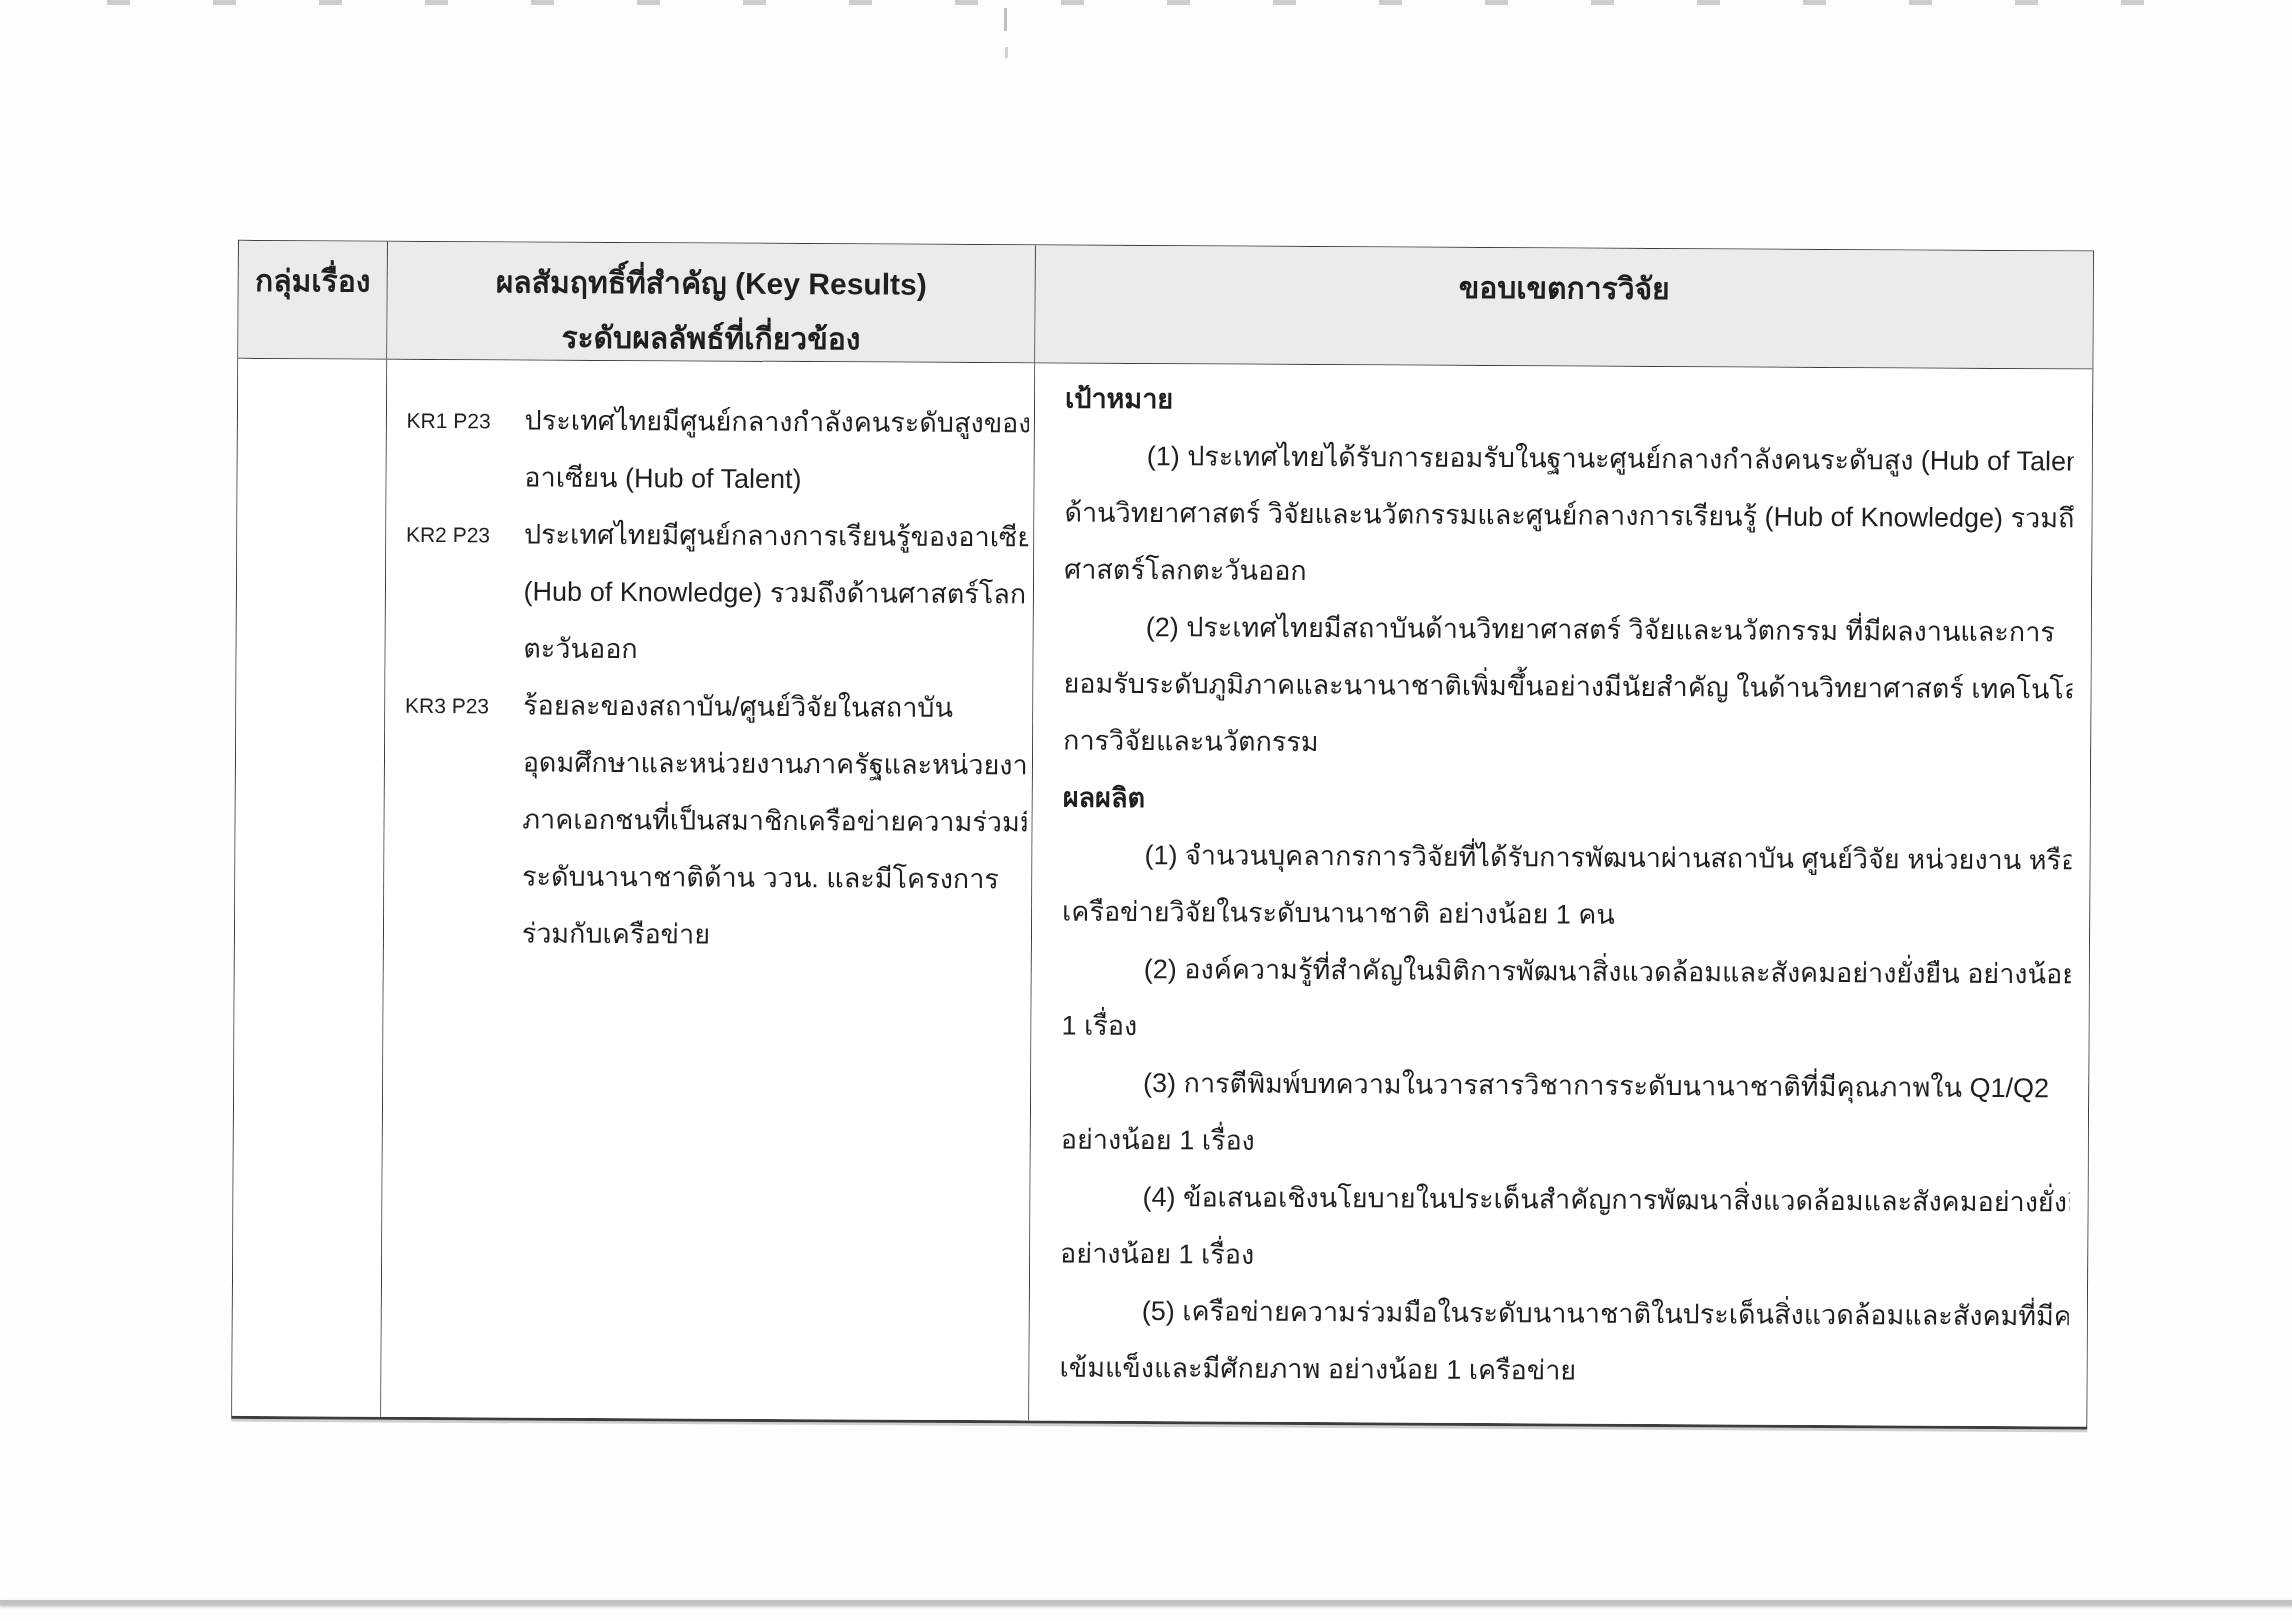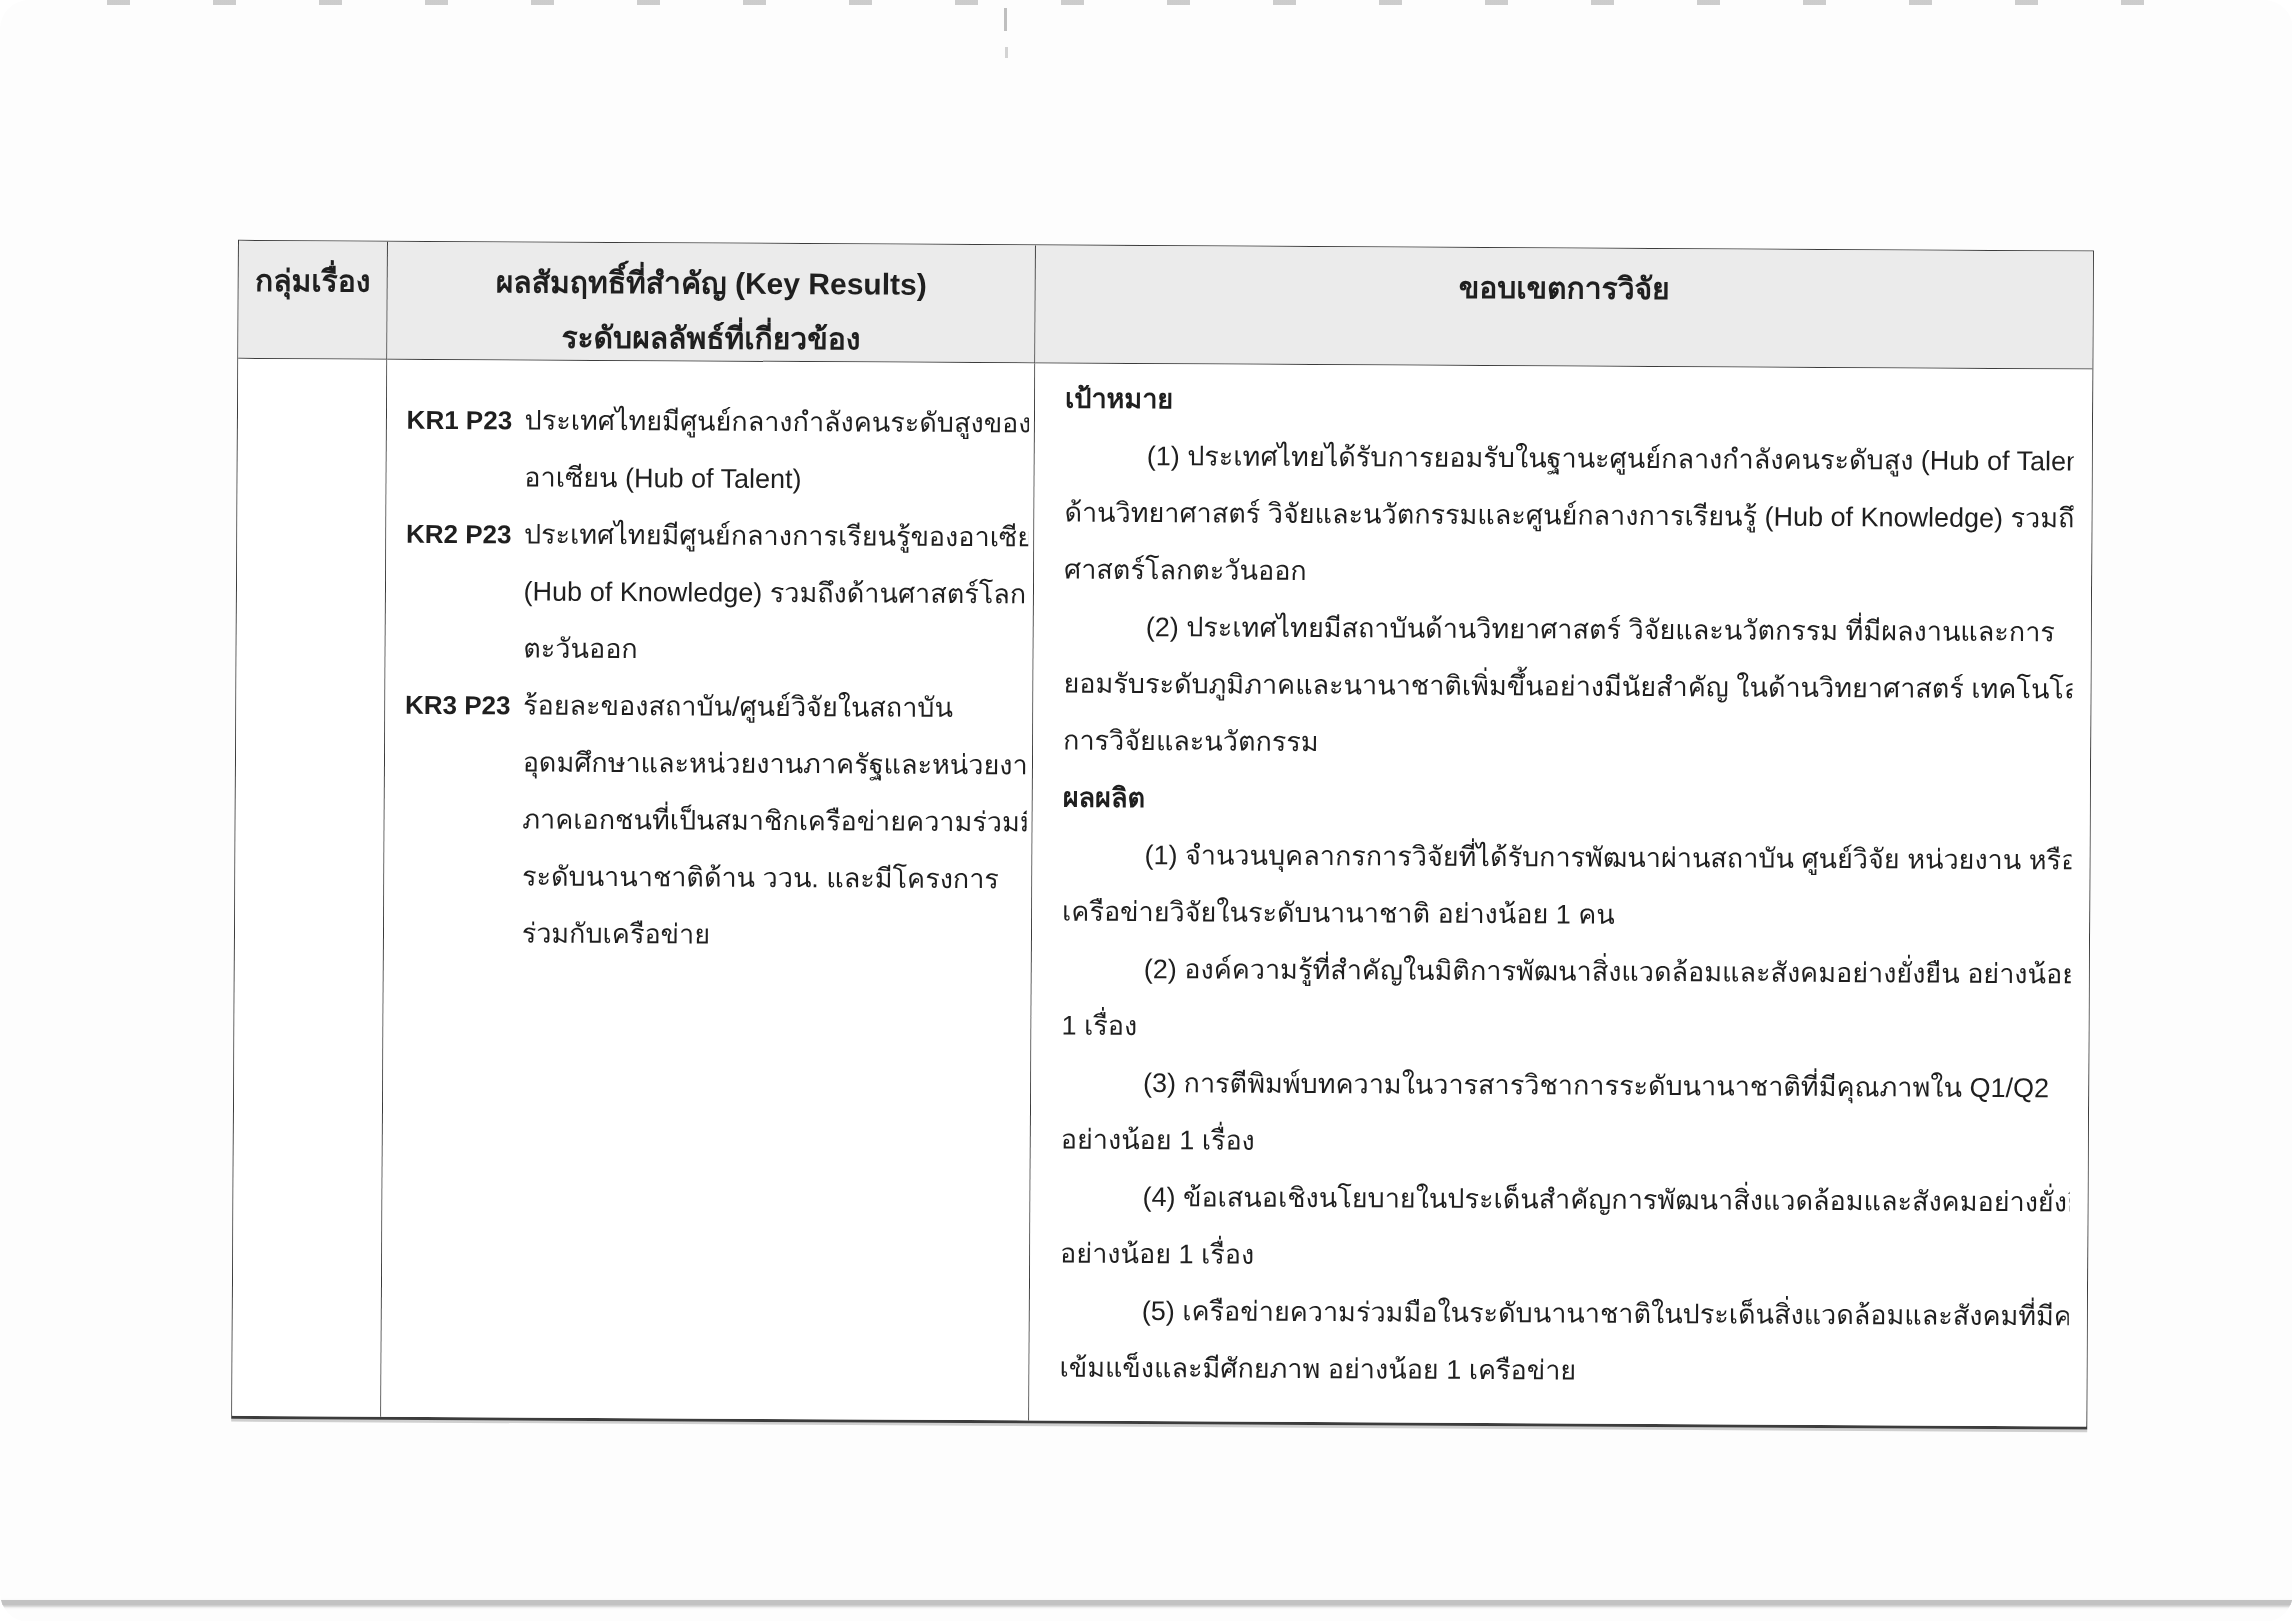--- a/index.html
+++ b/index.html
@@ -8,21 +8,20 @@
     background: #ffffff;
     font-family: "Liberation Sans", sans-serif;
   }
   .page {
     position: relative;
     width: 2293px;
     height: 1622px;
     background: #fdfdfd;
     overflow: hidden;
     color: #1f1f1f;
-    border-radius: 29px;
   }
   
   .scan-top-artifacts {
     position: absolute;
     left: 107px; top: 0;
     width: 2087px; height: 5.4px;
     background: repeating-linear-gradient(90deg,
       rgba(145,145,145,0.45) 0 23px,
       rgba(0,0,0,0) 23px 106px);
   }
@@ -82,22 +81,22 @@
   .line {
     height: 57px;
     line-height: 57px;
     white-space: nowrap;
     overflow: hidden;
     font-size: 27px;
   }
   .kr-item { display: flex; }
   .kr-label {
     flex: 0 0 118px;
-    font-weight: 700;
-    font-size: 26px;
+    font-weight: 400;
+    font-size: 21px;
     height: 57px;
     line-height: 57px;
     white-space: nowrap;
   }
   .kr-text { flex: 1 1 auto; min-width: 0; }
   .scope-heading { font-weight: 700; }
   .indent { padding-left: 82px; }
 </style>
 </head>
 <body>

